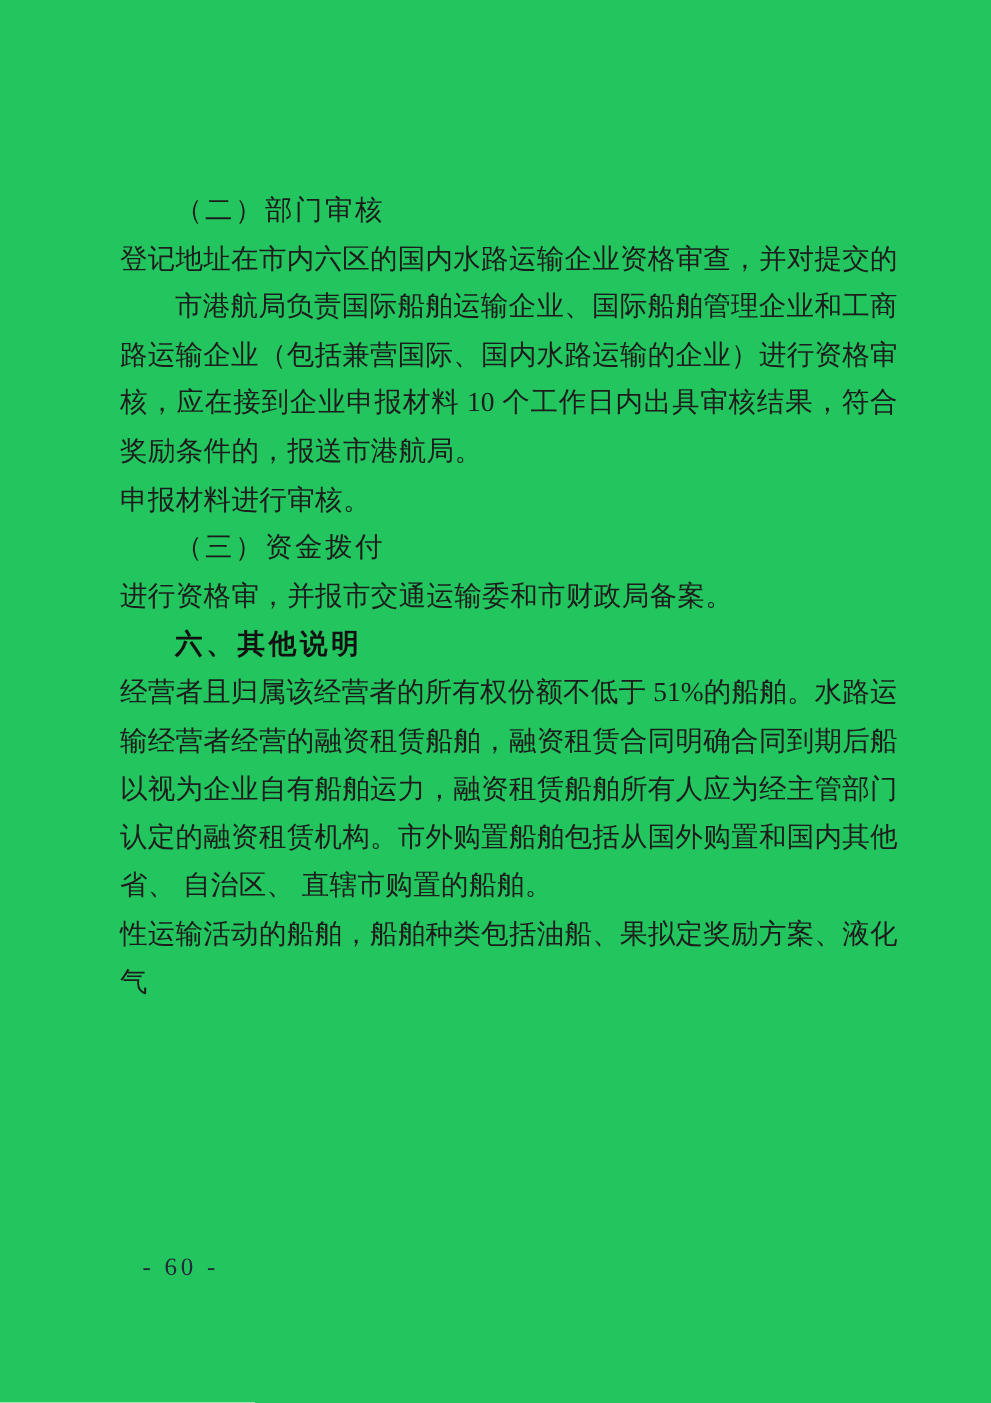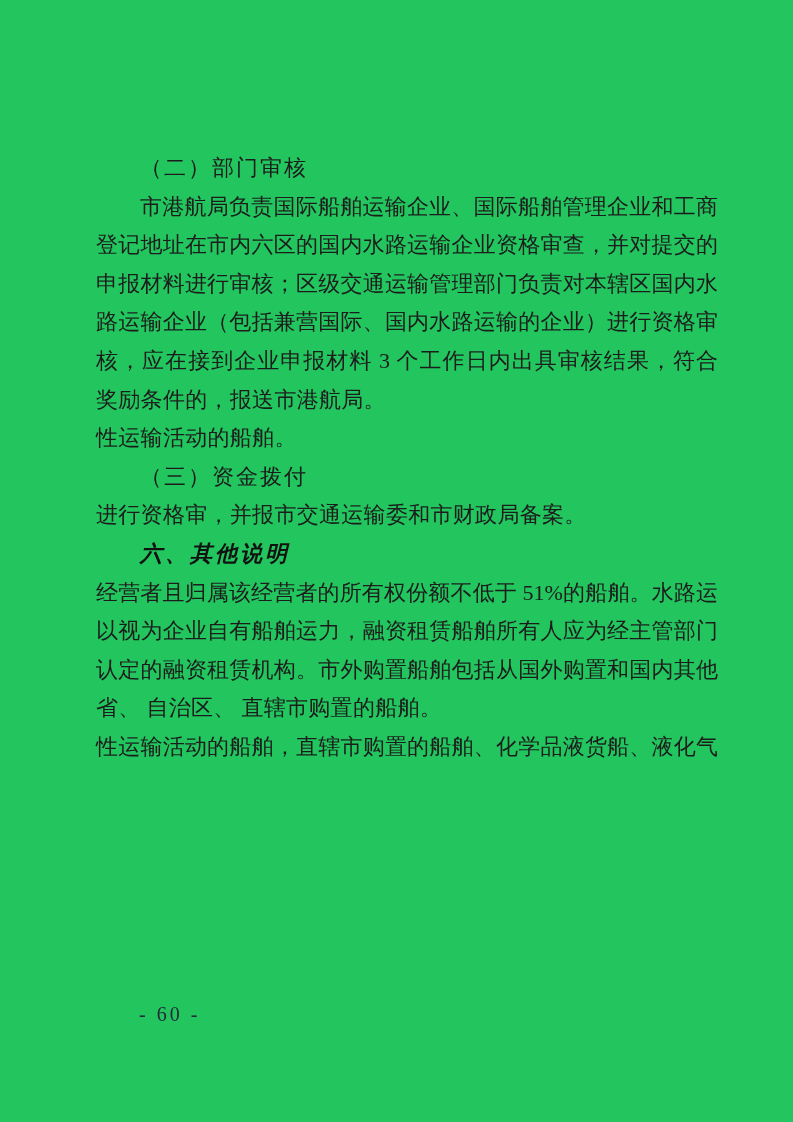--- a/index.html
+++ b/index.html
@@ -40,50 +40,48 @@
     text-indent: 44px;
   }
   .line.heading {
     letter-spacing: 2px;
   }
   .line.heading-bold {
     font-family: "Liberation Sans", "DejaVu Sans", sans-serif;
     font-weight: bold;
     letter-spacing: 3px;
     color: #111111;
-    font-style: italic;
   }
   .footer {
     position: absolute;
     left: 114px;
     top: 1001px;
     font-size: 20px;
     line-height: 26px;
     letter-spacing: 3px;
     color: #242b38;
     font-family: "Liberation Serif", "DejaVu Serif", serif;
-    margin-left: 25px;
   }
 </style>
 </head>
 <body>
 
 <div class="page">
   <div class="content">
       <div class="line heading indent">（二）部门审核</div>
+      <div class="line body justify">登记地址在市内六区的国内水路运输企业资格审查，并对提交的</div>
       <div class="line body justify indent">市港航局负责国际船舶运输企业、国际船舶管理企业和工商</div>
-      <div class="line body justify">登记地址在市内六区的国内水路运输企业资格审查，并对提交的</div>
-      <div class="line body justify">申报材料进行审核；区级交通运输管理部门负责对本辖区国内水</div>
       <div class="line body justify">路运输企业（包括兼营国际、国内水路运输的企业）进行资格审</div>
-      <div class="line body justify">核，应在接到企业申报材料 3 个工作日内出具审核结果，符合</div>
+      <div class="line body justify">核，应在接到企业申报材料 10 个工作日内出具审核结果，符合</div>
       <div class="line body">奖励条件的，报送市港航局。</div>
-      <div class="line body">性运输活动的船舶。</div>
+      <div class="line body">申报材料进行审核。</div>
       <div class="line heading indent">（三）资金拨付</div>
       <div class="line body">进行资格审，并报市交通运输委和市财政局备案。</div>
       <div class="line heading-bold indent">六、其他说明</div>
       <div class="line body justify">经营者且归属该经营者的所有权份额不低于 51%的船舶。水路运</div>
+      <div class="line body justify">输经营者经营的融资租赁船舶，融资租赁合同明确合同到期后船</div>
       <div class="line body justify">以视为企业自有船舶运力，融资租赁船舶所有人应为经主管部门</div>
       <div class="line body justify">认定的融资租赁机构。市外购置船舶包括从国外购置和国内其他</div>
       <div class="line body">省、 自治区、 直辖市购置的船舶。</div>
-      <div class="line body justify">性运输活动的船舶，直辖市购置的船舶、化学品液货船、液化气</div>
+      <div class="line body justify">性运输活动的船舶，船舶种类包括油船、果拟定奖励方案、液化气</div>
     </div>
   <div class="footer">- 60 -</div>
 </div>
 
 </body></html>

